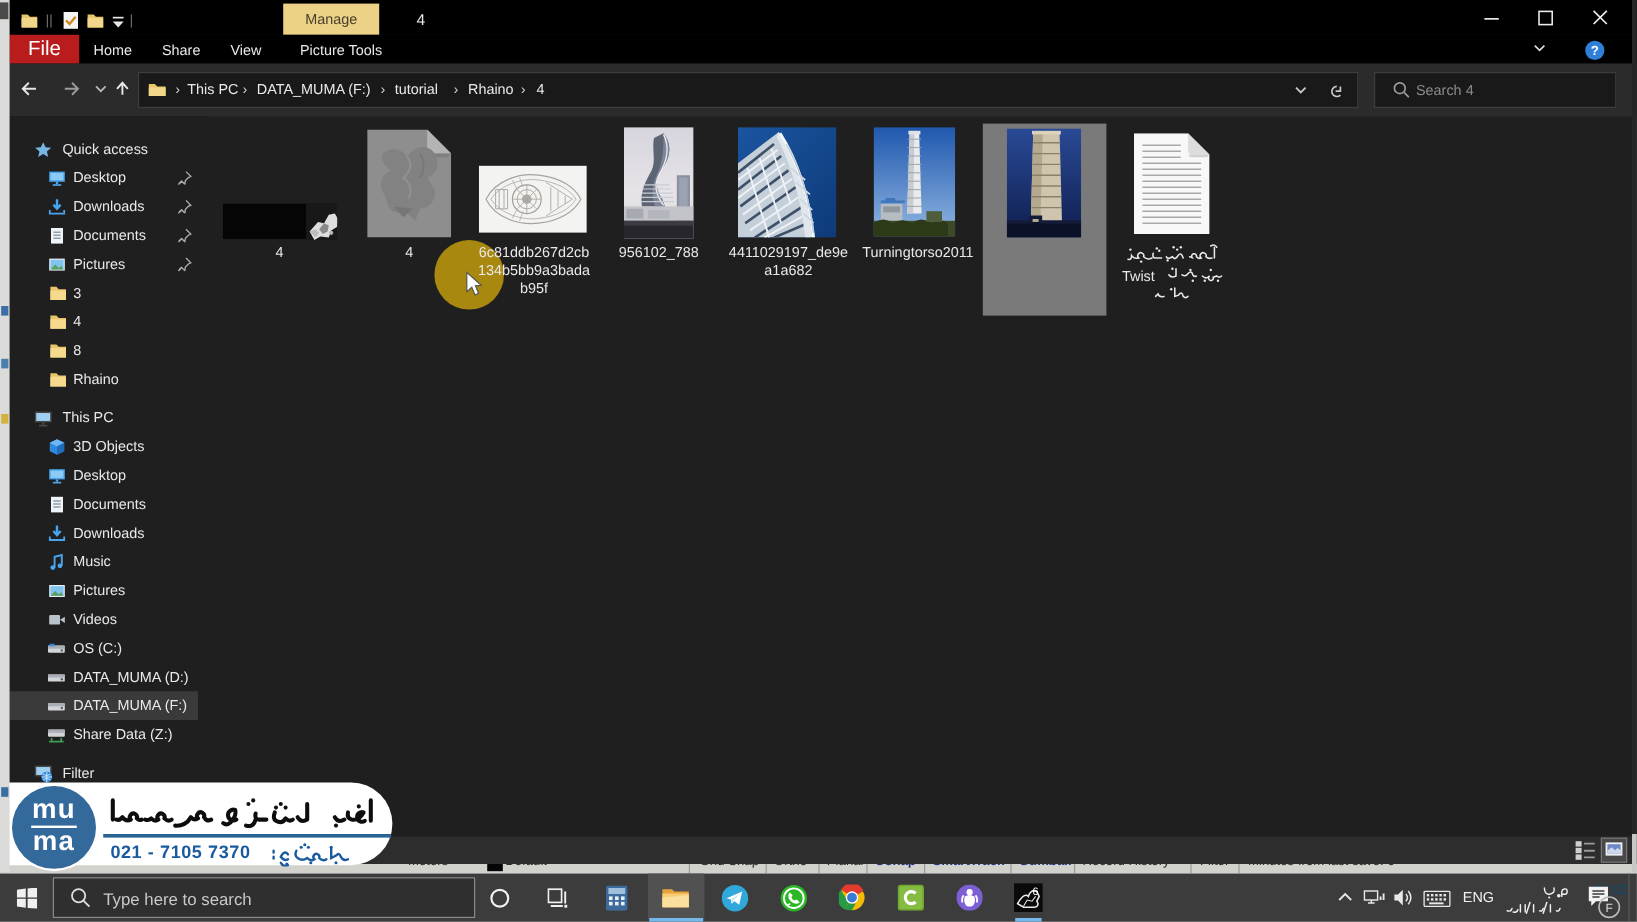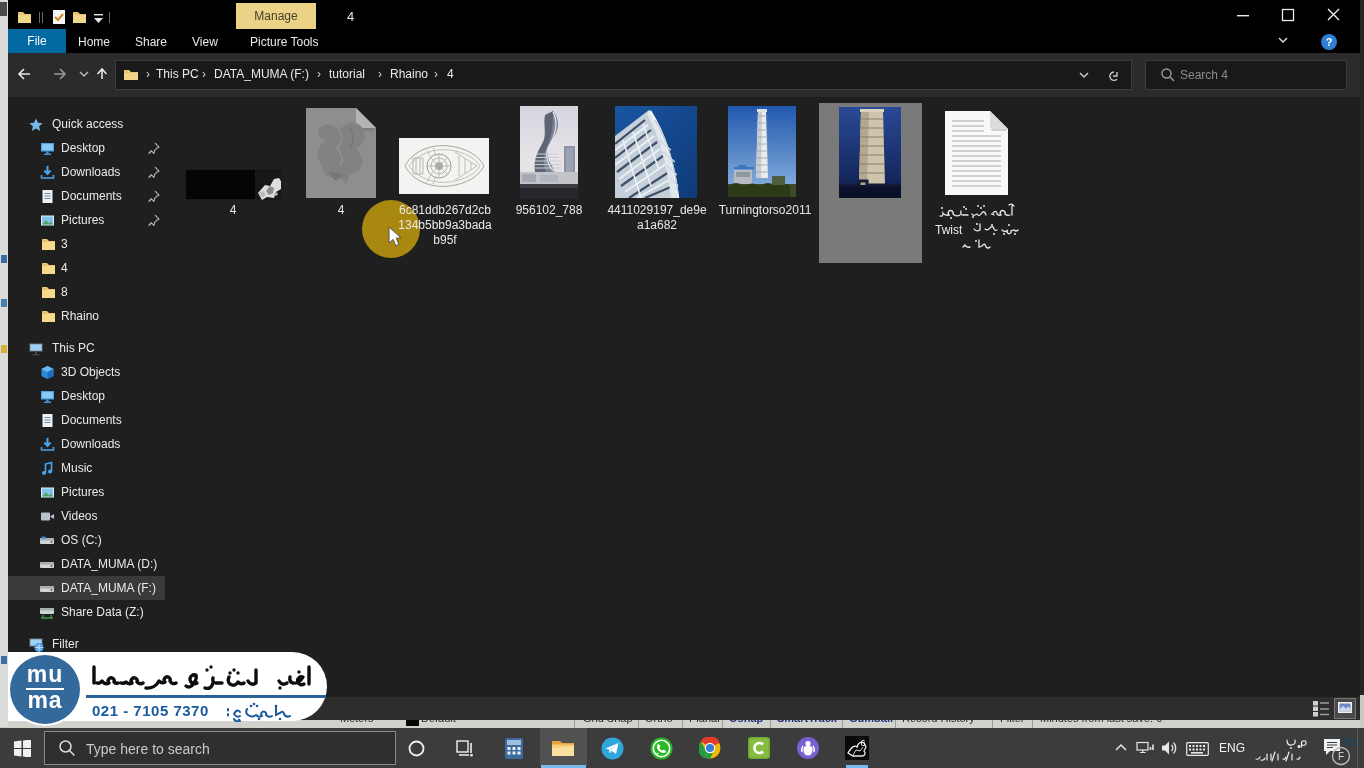--- a/index.html
+++ b/index.html
@@ -41,21 +41,21 @@
 <div class="a" style="left:236px;top:3px;width:80px;height:26px;background:#ecd286;color:#46402c;font-size:12px;text-align:center;line-height:26px">Manage</div>
 <div class="a wt" style="left:347px;top:9px;font-size:13px">4</div>
 
 <svg class="a" style="left:1229px;top:6px" width="130" height="18" viewBox="0 0 130 18">
 <rect x="8" y="9" width="12" height="1.4" fill="#ececec"></rect>
 <rect x="53.5" y="3.5" width="11" height="11" fill="none" stroke="#ececec" stroke-width="1.3"></rect>
 <path d="M99,3 l11,11 M110,3 l-11,11" stroke="#ececec" stroke-width="1.4"></path>
 </svg>
 
 <div class="a" style="left:0;top:29px;width:1364px;height:24px;background:#000"></div>
-<div class="a" style="left:8px;top:29px;width:58px;height:24px;background:#0369a1;color:#fff;font-size:12px;text-align:center;line-height:24px">File</div>
+<div class="a" style="left:8px;top:29px;width:58px;height:24px;background:#b91c1c;color:#fff;font-size:17px;text-align:center;line-height:24px">File</div>
 <div class="a wt" style="left:78px;top:35px">Home</div>
 <div class="a wt" style="left:135px;top:35px">Share</div>
 <div class="a wt" style="left:192px;top:35px">View</div>
 <div class="a wt" style="left:250px;top:35px">Picture Tools</div>
 <svg class="a" style="left:1276px;top:36px" width="14" height="10" viewBox="0 0 14 10">
       <path d="M3,2 l4,4 l4,-4" stroke="#dcdcdc" stroke-width="1.4" fill="none"></path>
     </svg>
 
 <svg class="a" style="left:1320px;top:33px" width="18" height="18" viewBox="0 0 18 18">
       <circle cx="9" cy="9" r="8" fill="#2f7fd6"></circle>

